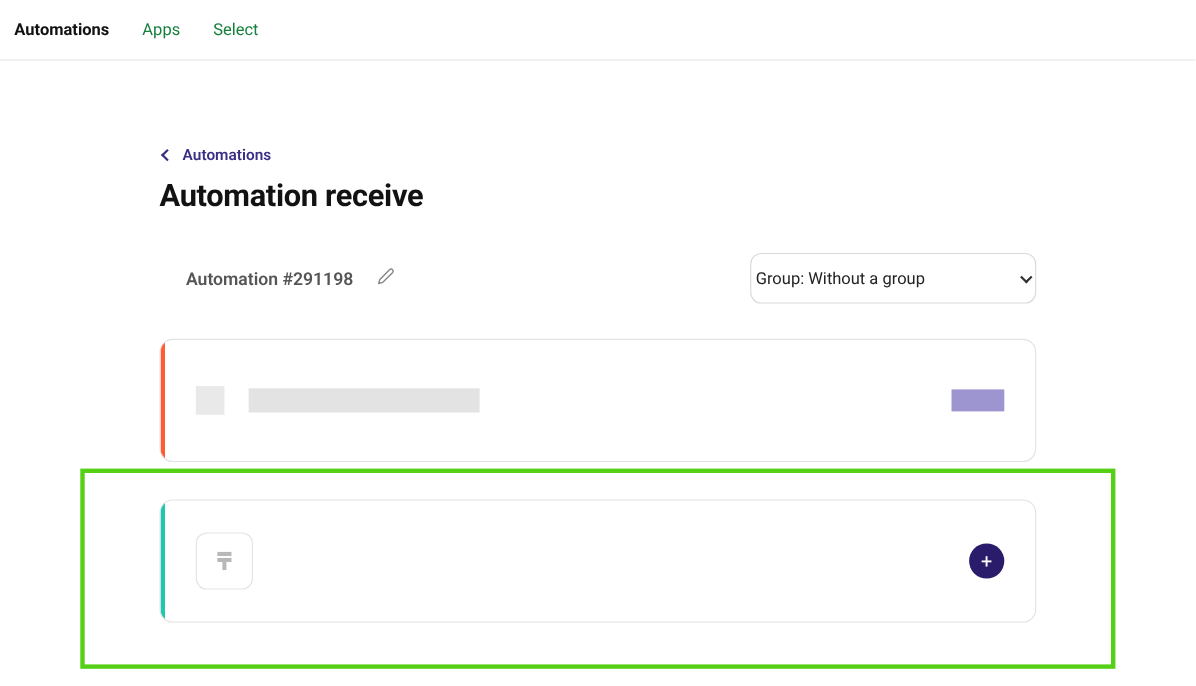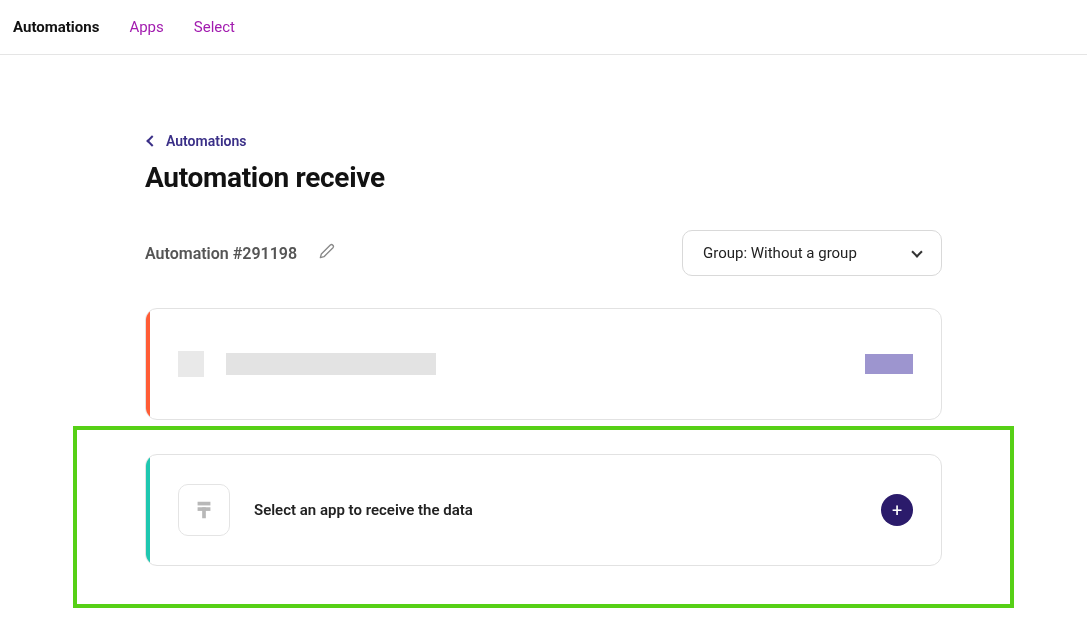--- a/index.html
+++ b/index.html
@@ -12,21 +12,21 @@
       overflow: hidden;
     }
     .topnav {
       display: flex;
       gap: 30px;
       padding: 18px 13px 18px;
       border-bottom: 1px solid #e5e5e5;
     }
     .topnav-item {
       font-size: 15px;
-      color: #a21caf;
+      color: #15803d;
       cursor: pointer;
     }
     .topnav-item.active {
       font-weight: 700;
       color: #111;
     }
     .container {
       padding: 0 145px;
       padding-top: 78px;
     }
@@ -64,29 +64,30 @@
     }
     .name-left {
       display: flex;
       align-items: center;
       gap: 22px;
     }
     .automation-name {
       font-size: 16px;
       font-weight: 600;
       color: #555;
+      margin-left: 24px;
     }
     .edit-icon {
       cursor: pointer;
       color: #888;
     }
     .group-select {
       border: 1px solid #d9d9d9;
       border-radius: 10px;
-      padding: 13px 20px;
+      padding: 13px 4px;
       display: flex;
       align-items: center;
       gap: 40px;
       font-size: 15px;
       color: #222;
       cursor: pointer;
       min-width: 260px;
       justify-content: space-between;
     }
     .chevron-down {
@@ -224,21 +225,20 @@
         <div class="card2-left">
           <div class="app-icon-box">
             <span class="t-icon">
               <svg width="22" height="22" viewBox="0 0 24 24" fill="#b8b8b8">
                 <rect x="5" y="3" width="14" height="4" rx="0"></rect>
                 <rect x="5" y="9" width="14" height="4" rx="0"></rect>
                 <rect x="10" y="9" width="4" height="12" rx="0"></rect>
               </svg>
             </span>
           </div>
-          <div class="select-text">Select an app to receive the data</div>
         </div>
         <div class="add-btn">
           <span>+</span>
         </div>
       </div>
     </div>
   </div>
 
 </div>
 

